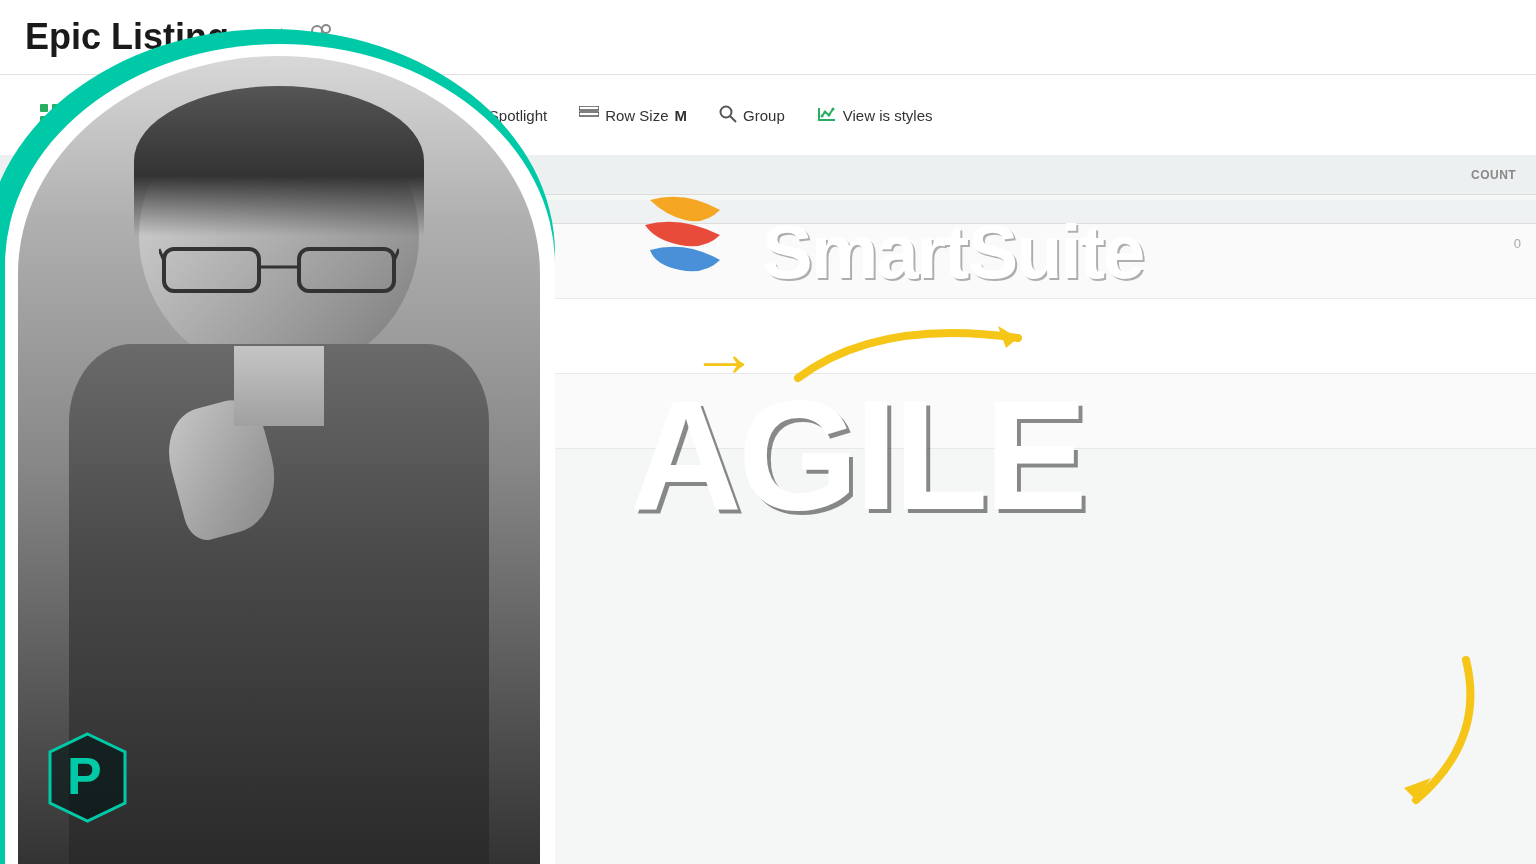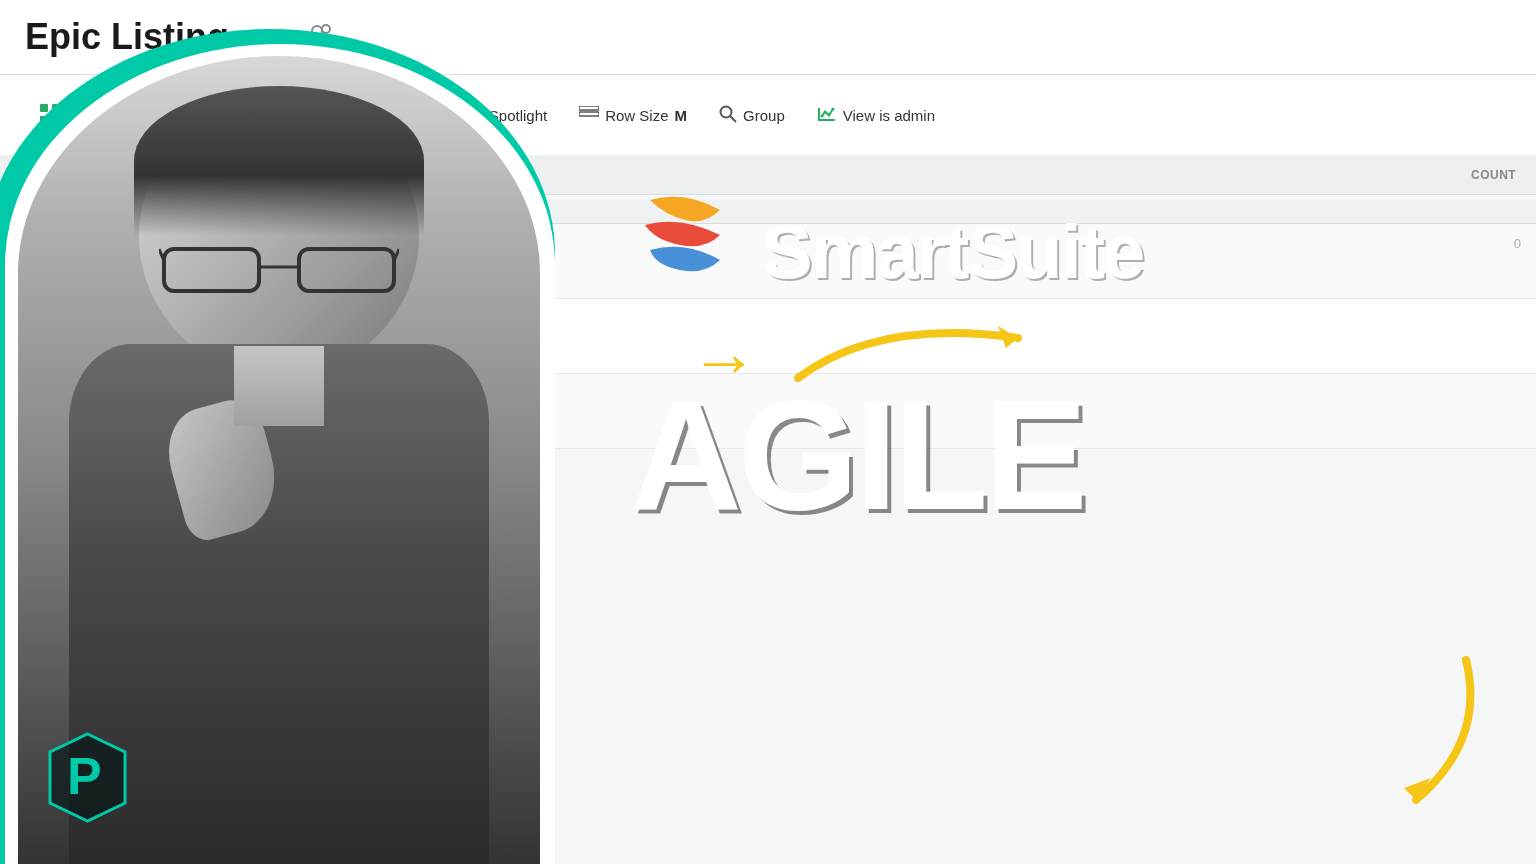--- a/index.html
+++ b/index.html
@@ -317,21 +317,21 @@
         <span>
           <svg width="20" height="16" viewBox="0 0 20 16">
             <path d="M2 2 L2 14 L18 14" stroke="#27ae60" stroke-width="2" fill="none"></path>
             <path d="M5 10 L8 6 L12 9 L16 3" stroke="#27ae60" stroke-width="2" fill="none"></path>
             <circle cx="5" cy="10" r="1.5" fill="#27ae60"></circle>
             <circle cx="8" cy="6" r="1.5" fill="#27ae60"></circle>
             <circle cx="12" cy="9" r="1.5" fill="#27ae60"></circle>
             <circle cx="16" cy="3" r="1.5" fill="#27ae60"></circle>
           </svg>
         </span>
-        <span>View is admin</span>
+        <span>View is styles</span>
       </div>
 
     </div>
   </div>
 
   <div class="content-area">
     <div class="content-header">
       <div class="col-header" style="width:30px;"></div>
       <div class="col-header" style="width:30px;">#</div>
       <div class="col-header" style="flex:1;">Title</div>

